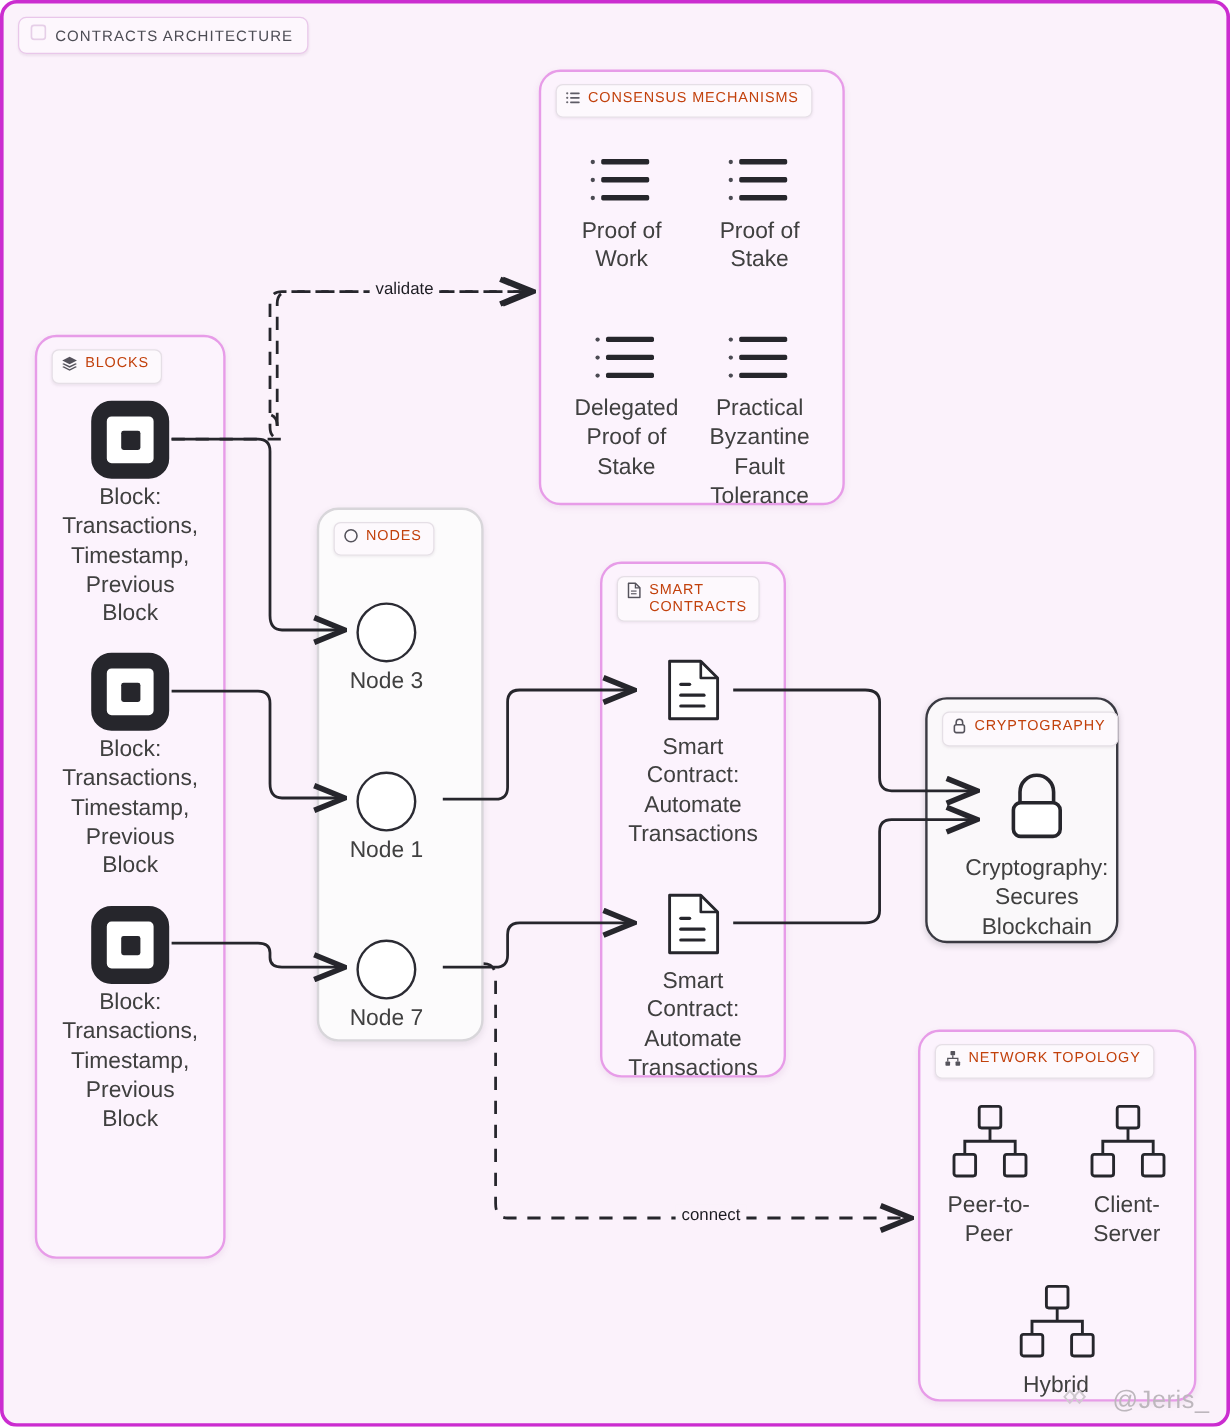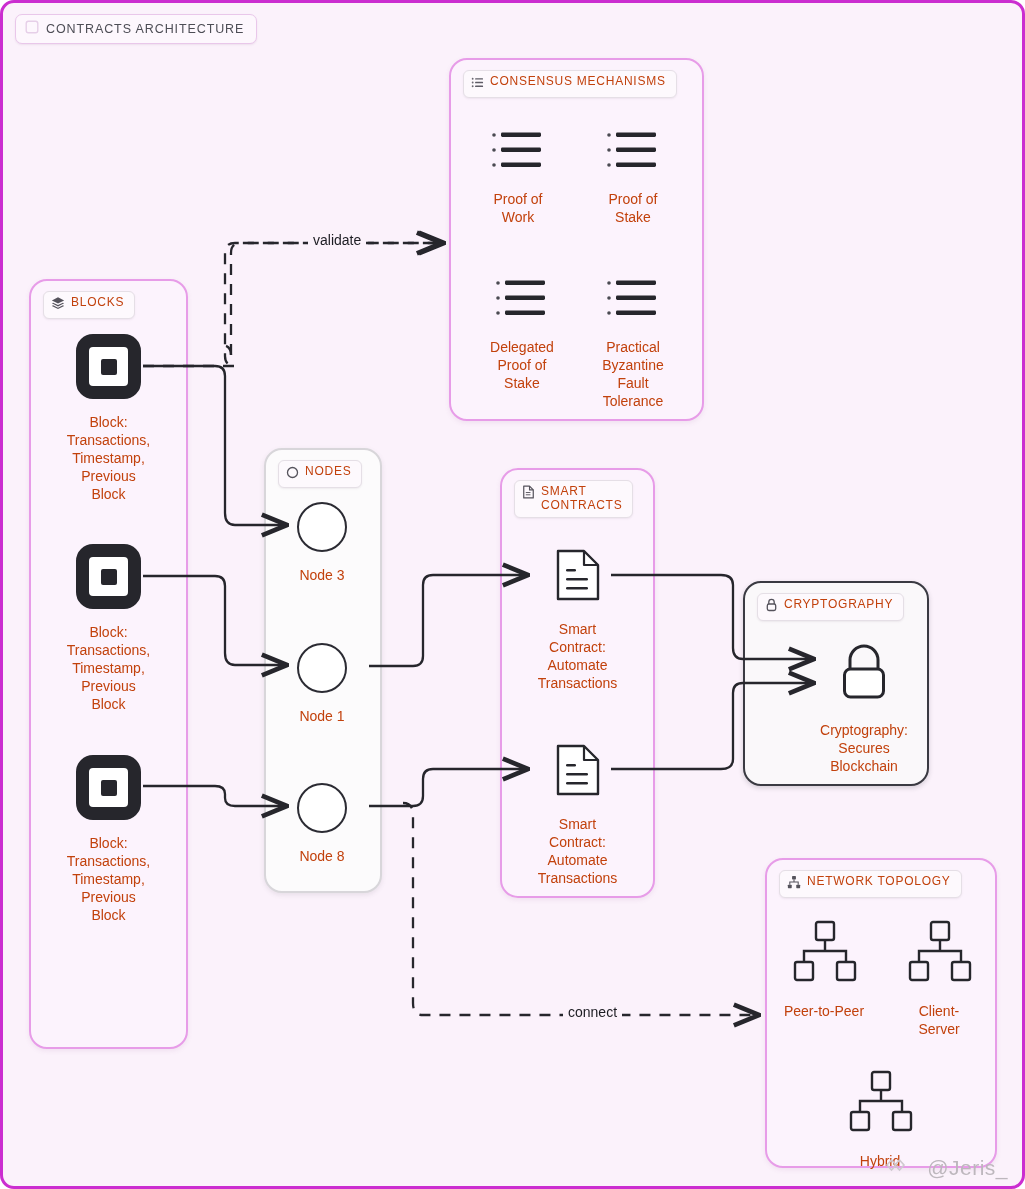--- a/index.html
+++ b/index.html
@@ -37,21 +37,21 @@
     box-shadow:0 1px 2px rgba(120,100,120,.10);
   }
   .panel-badge .lbl{
     font-size:12px;letter-spacing:.75px;color:#c2410c;line-height:1.15;
     white-space:pre-line;
   }
 
   
   .item{position:absolute;display:flex;flex-direction:column;align-items:center;}
   .item .cap{
-    margin-top:15px;text-align:center;font-size:14px;color:#c2410c;
+    margin-top:4px;text-align:center;font-size:19px;color:#404040;
     line-height:1.28;white-space:pre-line;
   }
 
   
   .block-glyph{
     width:65px;height:65px;box-sizing:border-box;
     border:13px solid #26262c;border-radius:17px;background:#ffffff;
     display:flex;align-items:center;justify-content:center;
   }
   .block-glyph i{display:block;width:16px;height:16px;background:#26262c;border-radius:2px;}
@@ -207,42 +207,42 @@
     <span class="block-glyph">
         <i></i>
       </span>
     <span class="cap">Block:
 Transactions,
 Timestamp,
 Previous
 Block</span>
   </div>
 
-  <div class="panel grey" style="left:261px;top:445px;width:118px;height:445px;">
+  <div class="panel grey" style="left:261px;top:420px;width:139px;height:445px;">
     <div class="panel-badge">
       <span class="gi">
         <svg width="13" height="13" viewBox="0 0 14 14">
           <circle cx="7" cy="7" r="5.4" fill="none" stroke="#55535c" stroke-width="1.4"></circle>
         </svg>
       </span>
       <span class="lbl">NODES</span>
     </div>
   </div>
 
   <div class="item" style="left:273px;top:499px;width:92px;">
     <span class="node-circle"></span>
     <span class="cap">Node 3</span>
   </div>
   <div class="item" style="left:273px;top:640px;width:92px;">
     <span class="node-circle"></span>
     <span class="cap">Node 1</span>
   </div>
   <div class="item" style="left:273px;top:780px;width:92px;">
     <span class="node-circle"></span>
-    <span class="cap">Node 8</span>
+    <span class="cap">Node 7</span>
   </div>
 
   <div class="panel pink" style="left:497px;top:465px;width:155px;height:430px;">
     <div class="panel-badge">
       <span class="gi">
         <svg width="13" height="14" viewBox="0 0 13 15">
           <path d="M1.4 1.2 h6.2 l4 4 v8.6 h-10.2 z" fill="none" stroke="#55535c" stroke-width="1.3" stroke-linejoin="round"></path>
           <path d="M7.6 1.2 v4 h4" fill="none" stroke="#55535c" stroke-width="1.2"></path>
           <rect x="3.6" y="7.6" width="5" height="1" fill="#55535c"></rect>
           <rect x="3.6" y="10" width="5" height="1" fill="#55535c"></rect>
@@ -278,21 +278,21 @@
         <rect x="11" y="30" width="22" height="2.6" rx="1.3" fill="#26262c"></rect>
         <rect x="11" y="39" width="22" height="2.6" rx="1.3" fill="#26262c"></rect>
       </svg>
     </span>
     <span class="cap">Smart
 Contract:
 Automate
 Transactions</span>
   </div>
 
-  <div class="panel dark" style="left:740px;top:578px;width:186px;height:205px;">
+  <div class="panel dark" style="left:768px;top:578px;width:161px;height:205px;">
     <div class="panel-badge">
       <span class="gi">
         <svg width="13" height="14" viewBox="0 0 13 15">
           <path d="M3.6 6.4 V4.4 a2.9 2.9 0 0 1 5.8 0 V6.4" fill="none" stroke="#55535c" stroke-width="1.4"></path>
           <rect x="2" y="6.4" width="9" height="7" rx="1.8" fill="none" stroke="#55535c" stroke-width="1.4"></rect>
         </svg>
       </span>
       <span class="lbl">CRYPTOGRAPHY</span>
     </div>
   </div>

